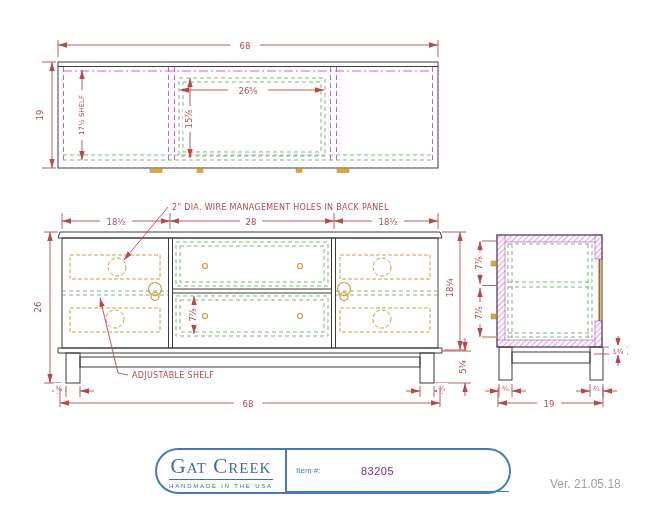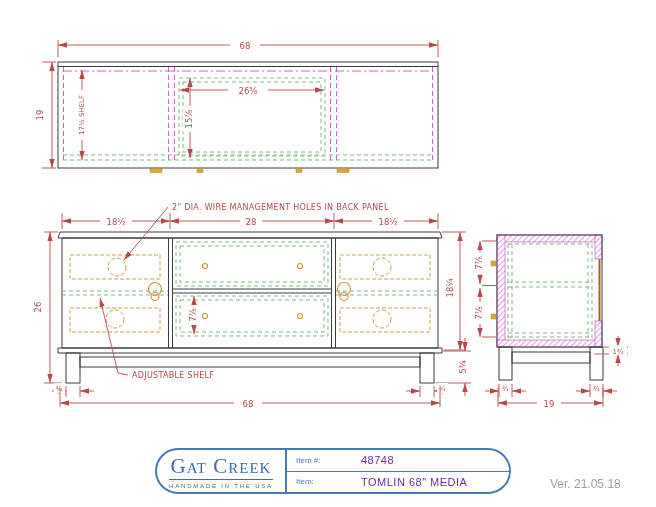--- a/index.html
+++ b/index.html
@@ -273,22 +273,18 @@
 
   <div class="tb">
     <div class="tb-left">
       <div class="brand">Gat Creek</div>
       <div class="brand-rule"></div>
       <div class="tagline">HANDMADE IN THE USA</div>
     </div>
     <div class="tb-right">
       <div class="tb-row tb-row1">
         <span class="tb-label">Item #:</span>
-        <span class="tb-value">48748</span>
-      </div>
-      <div class="tb-row">
-        <span class="tb-label">Item:</span>
-        <span class="tb-value">TOMLIN 68" MEDIA</span>
+        <span class="tb-value">83205</span>
       </div>
     </div>
   </div>
   <div class="ver">Ver. 21.05.18</div>
 </div>
 
 </body></html>

